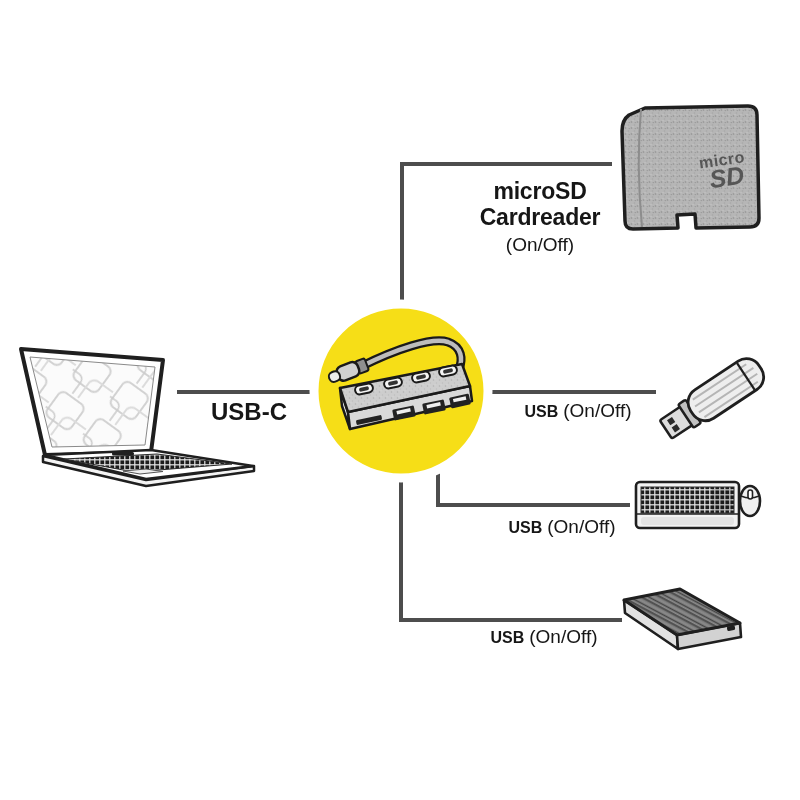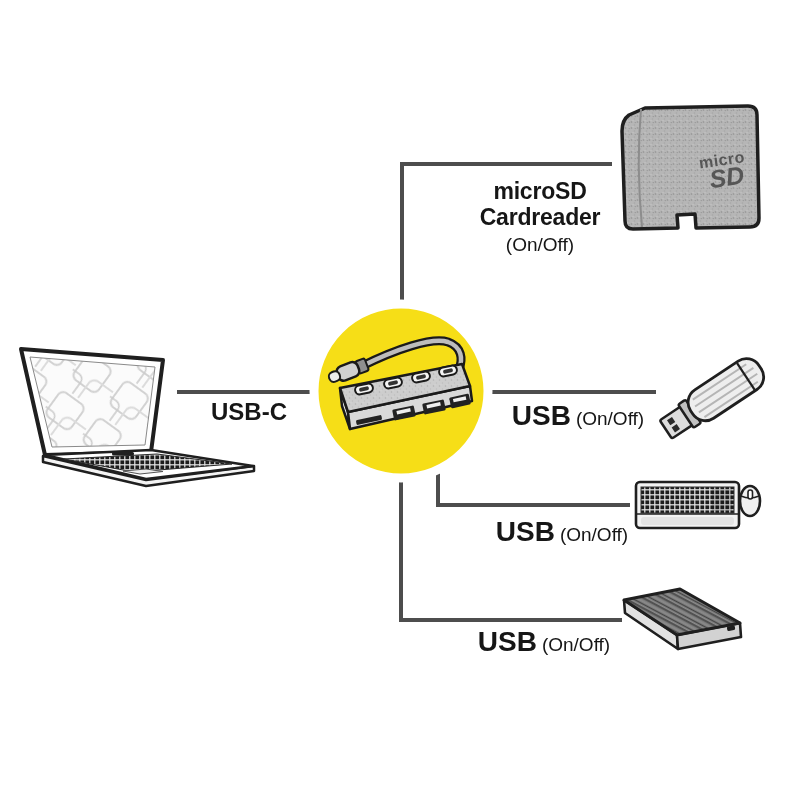--- a/index.html
+++ b/index.html
@@ -7,21 +7,21 @@
   body { font-family:"Liberation Sans", sans-serif; }
   .stage { position:relative; width:800px; height:800px; background:#fff; overflow:hidden; }
   .stage > svg { position:absolute; left:0; top:0; }
   .label {
     position:absolute; text-align:center; color:#161616;
     text-shadow: 0 0 3px #fff, 0 0 5px #fff, 1px 1px 2px #fff, -1px -1px 2px #fff, 1px -1px 2px #fff, -1px 1px 2px #fff;
   }
   .label-name { font-weight:700; font-size:23px; line-height:1.12; letter-spacing:-0.2px; }
   .label-state { font-size:19px; font-weight:400; margin-top:3px; }
   .usb-label { white-space:nowrap; }
-  .usb-label .usb { font-weight:700; font-size:28px; }
+  .usb-label .usb { font-weight:700; font-size:16px; }
   .usb-label .state { font-size:19px; font-weight:400; margin-left:5px; }
   .usbc-label { font-weight:700; font-size:24px; }
 </style>
 </head>
 <body>
 
 <div class="stage">
 
   <svg width="800" height="800" viewBox="0 0 800 800">
     <defs>

